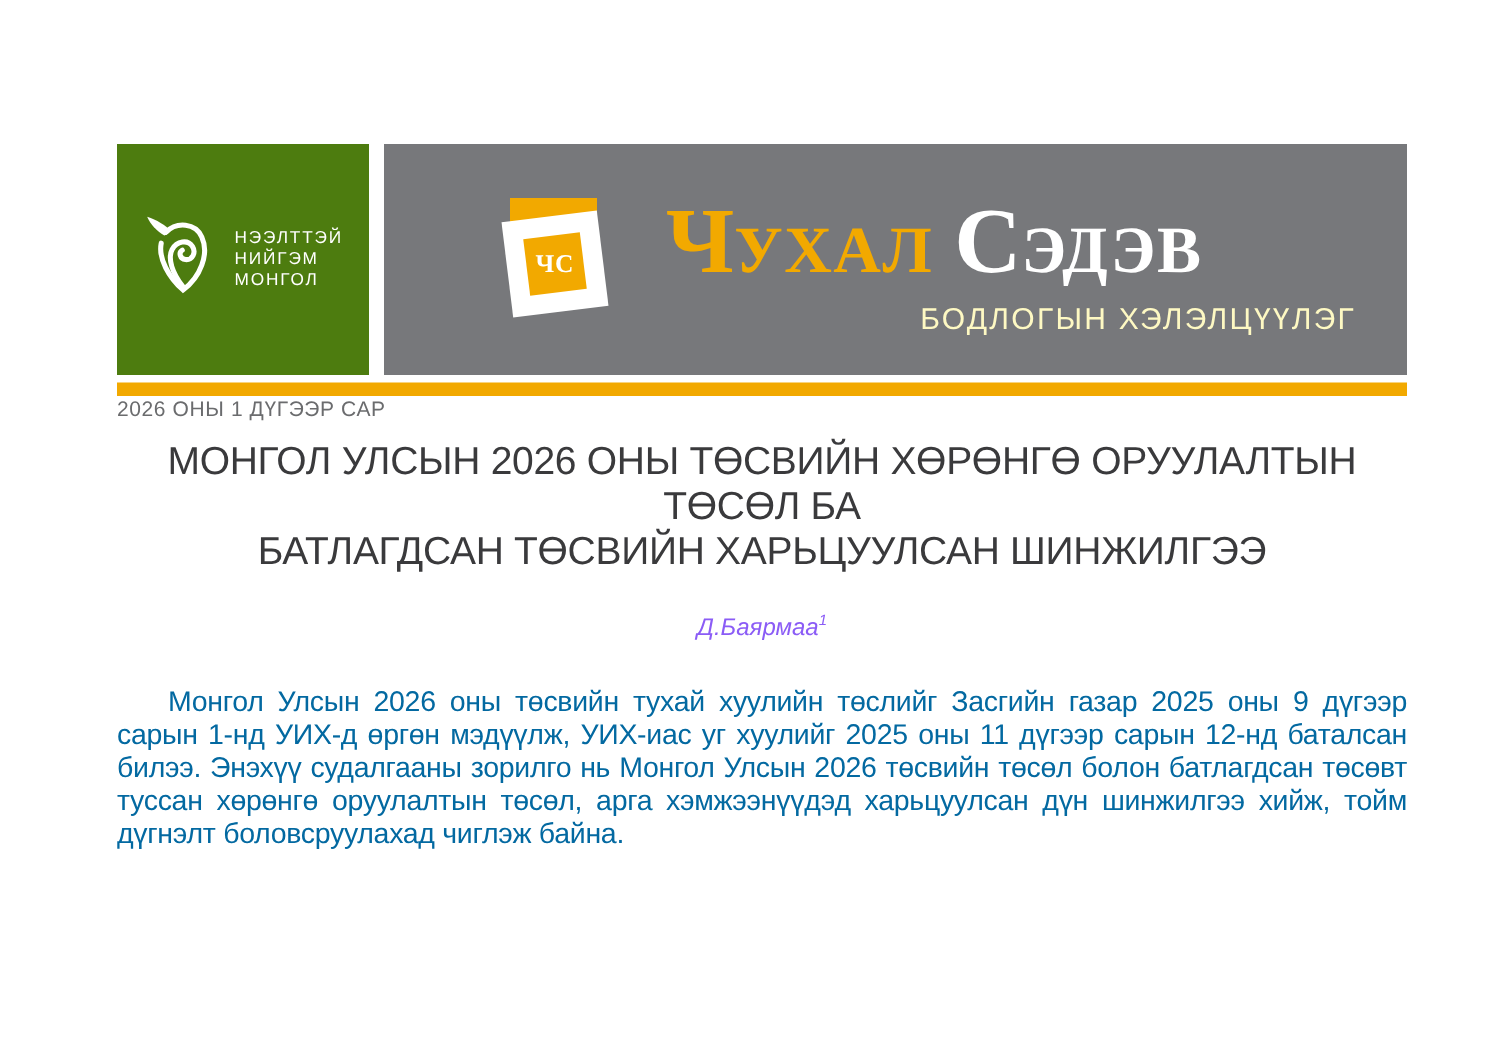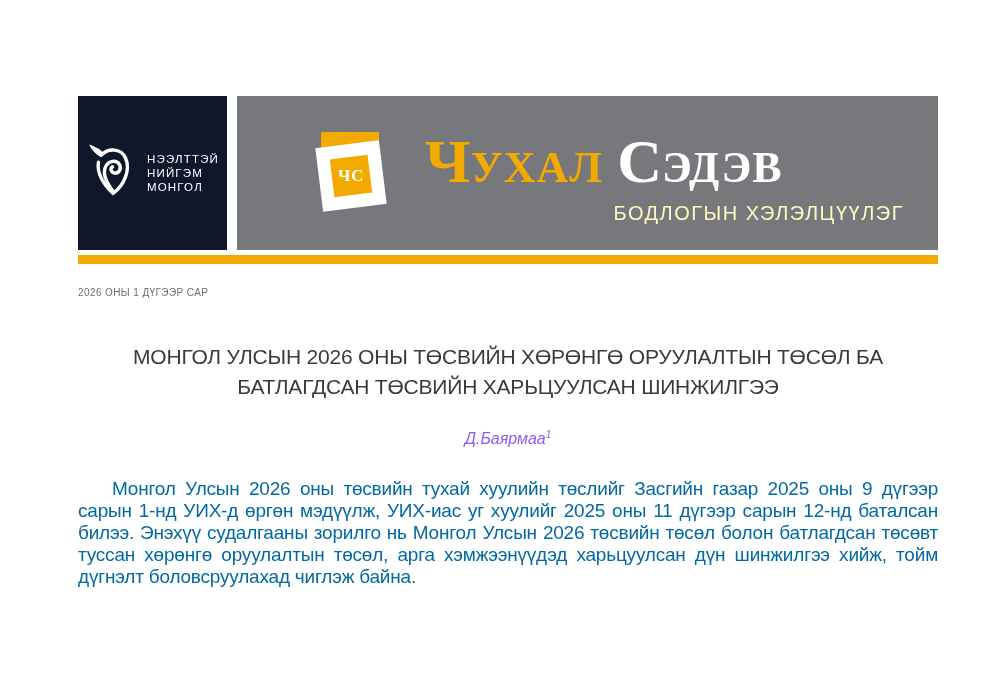--- a/index.html
+++ b/index.html
@@ -20,23 +20,23 @@
   }
 
   
   .header-row {
     display: flex;
     gap: 10px;
     margin-top: 96px;
     height: 154px;
   }
   .logo-box {
-    width: 149px;
+    width: 168px;
     height: 154px;
-    background: #0f172a;
+    background: #4d7c0f;
     display: flex;
     align-items: center;
     justify-content: center;
     gap: 9px;
     flex: 0 0 auto;
   }
   .logo-mark { flex: 0 0 auto; margin-top: 2px; }
   .logo-org {
     color: #ffffff;
     font-size: 11.5px;
@@ -120,32 +120,31 @@
 
   
   .gold-bar {
     margin-top: 5px;
     height: 9px;
     background: #F2A900;
   }
 
   
   .issue-date {
-    margin-top: 23px;
     color: #6B6C6E;
-    font-size: 10px;
+    font-size: 14px;
     letter-spacing: 0.4px;
   }
 
   
   .article-title {
-    margin-top: 44px;
+    margin-top: 12px;
     text-align: center;
     color: #3A3A3C;
-    font-size: 21px;
+    font-size: 26px;
     line-height: 30px;
     letter-spacing: -0.2px;
     font-weight: 400;
   }
   .article-author {
     margin-top: 28px;
     text-align: center;
     color: #8b5cf6;
     font-size: 16px;
     font-style: italic;

